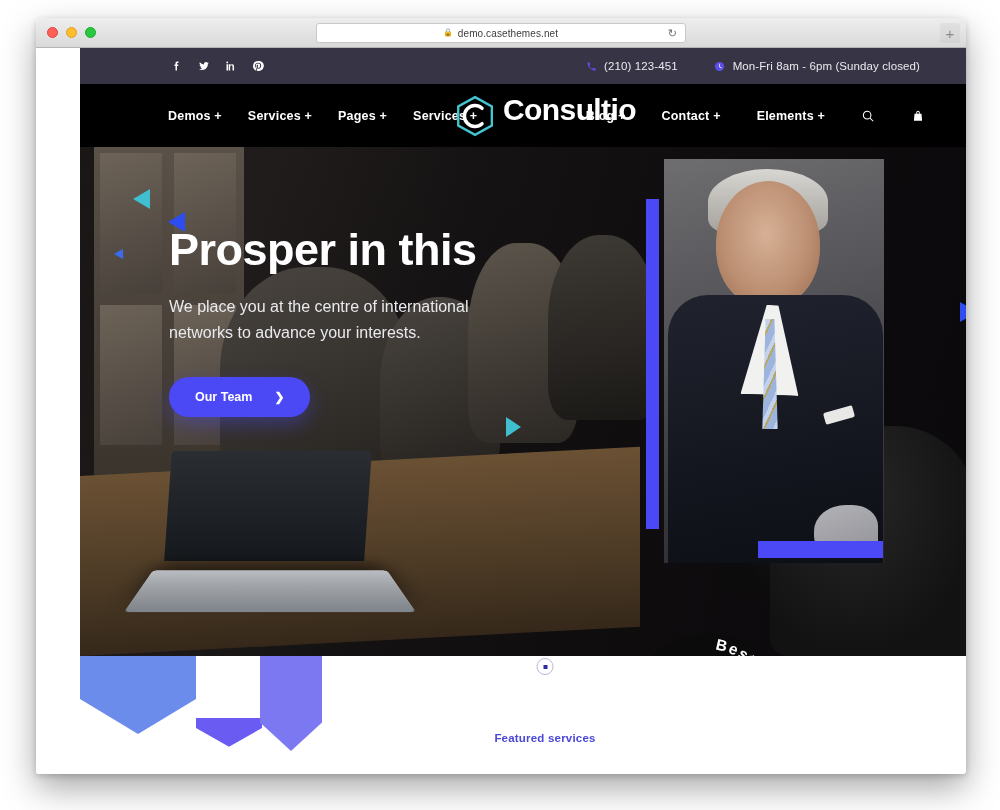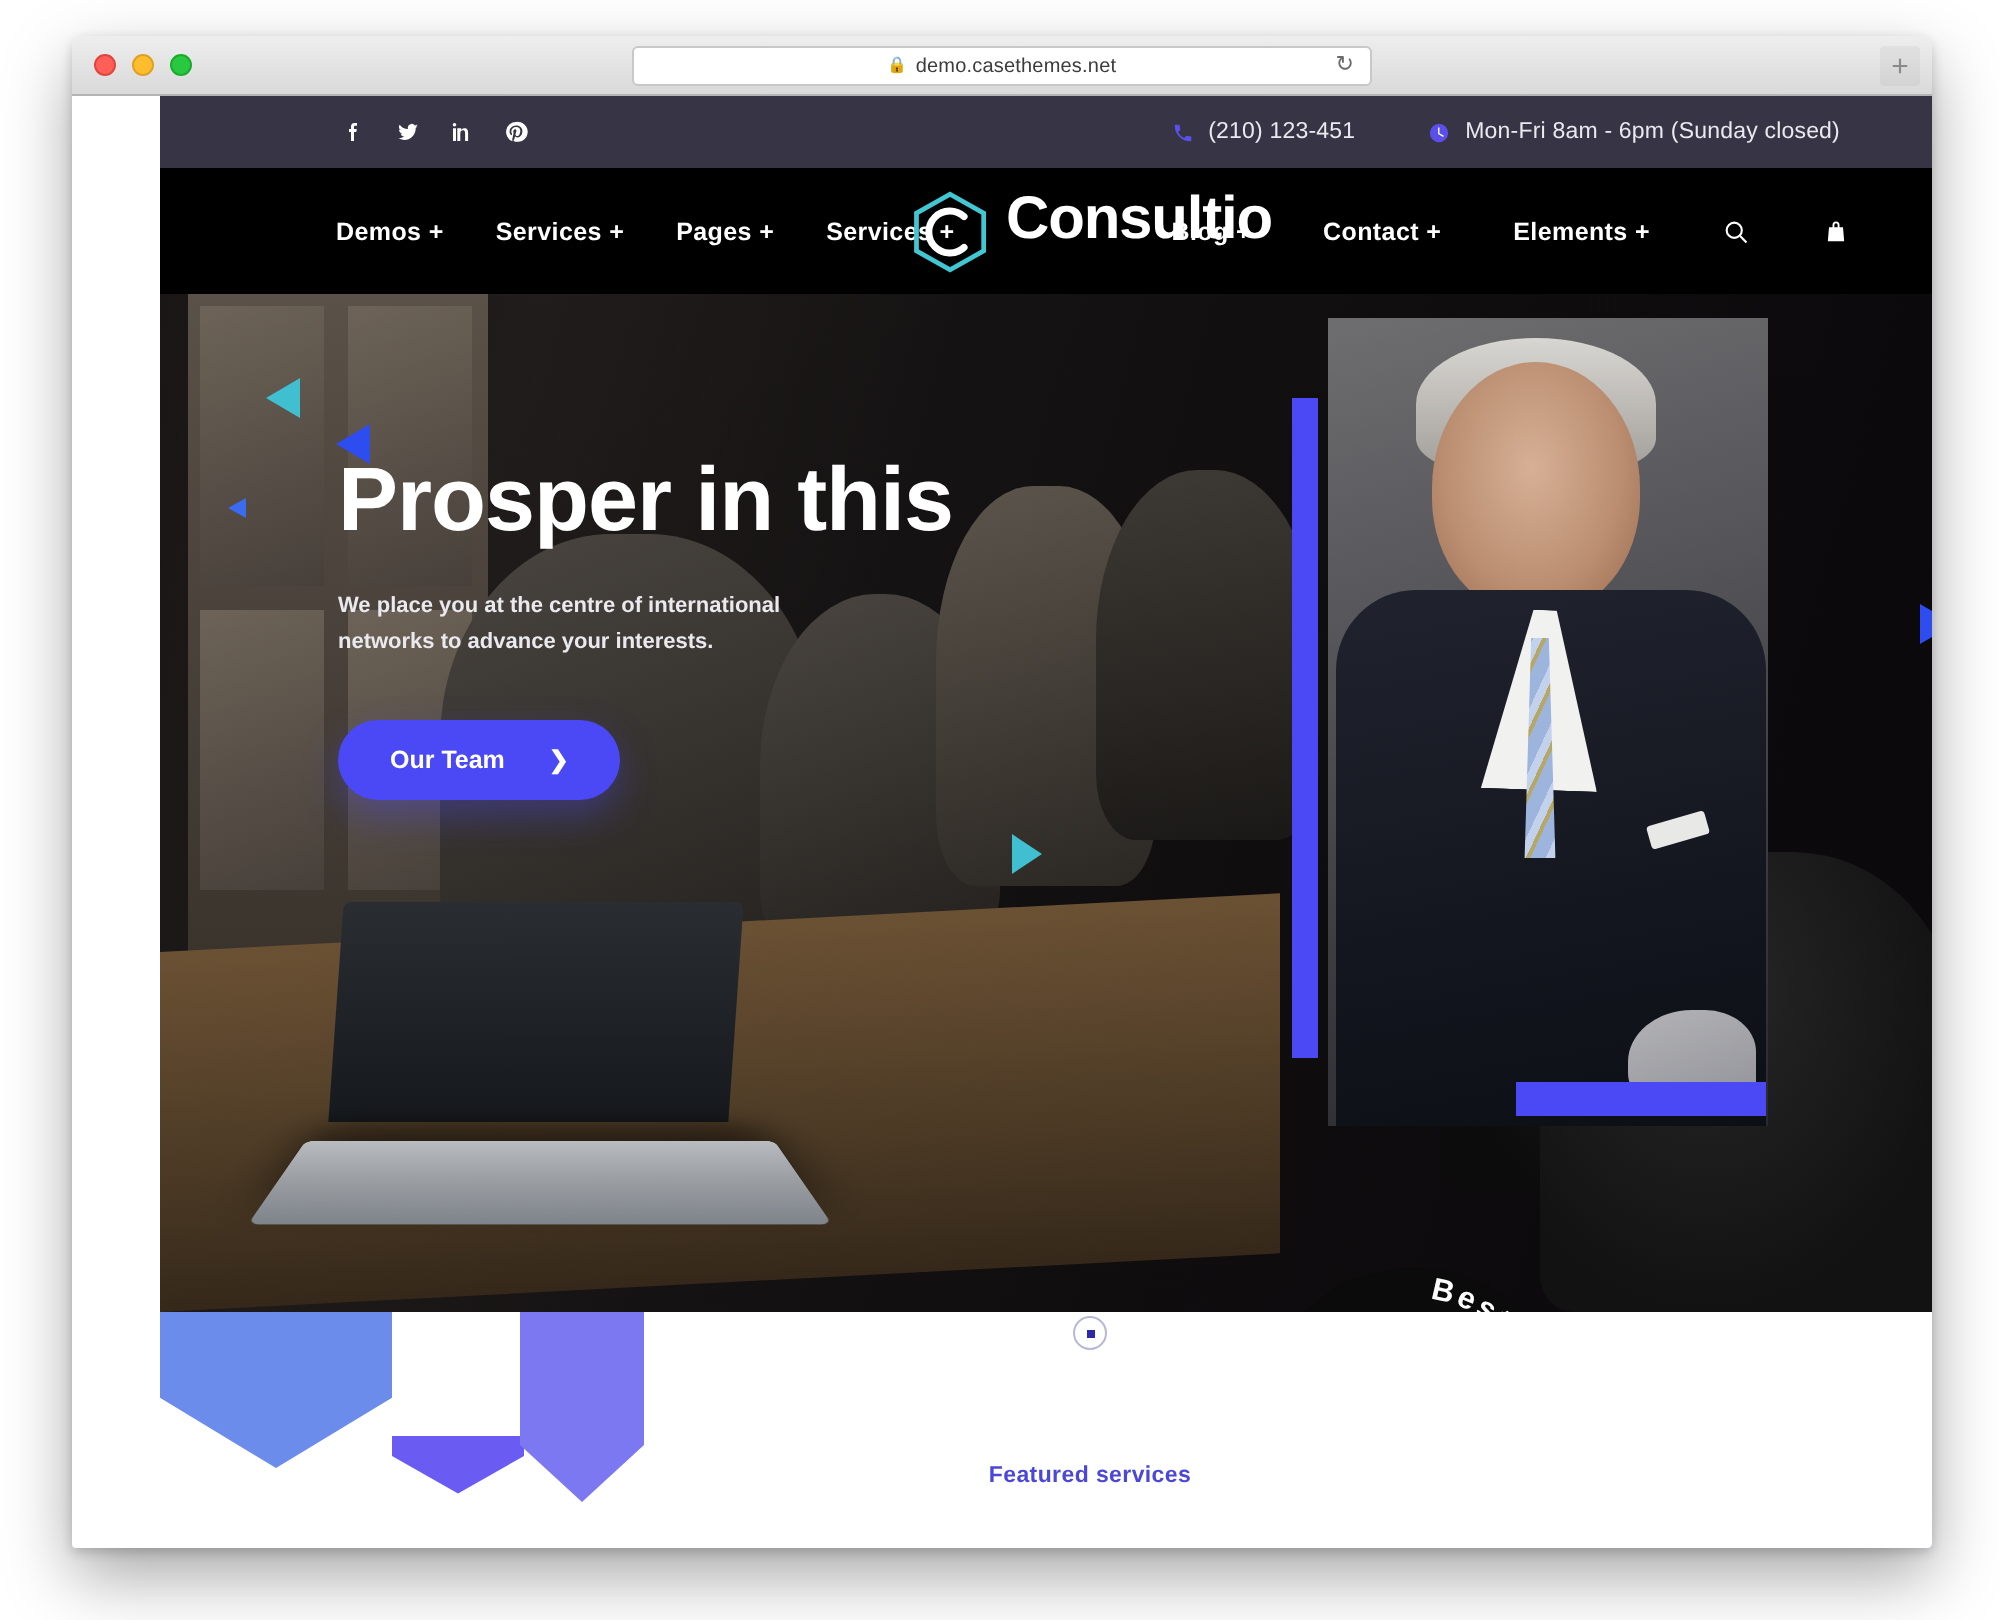--- a/index.html
+++ b/index.html
@@ -179,22 +179,22 @@
   .hero-title {
     color: #ffffff; font-size: 45px; font-weight: bold;
     line-height: 1.18; letter-spacing: -.5px;
   }
   .hero-title .line3 { position: relative; display: inline-block; }
   .hero-title .line3 .hl {
     position: absolute; left: -2px; right: 34px; bottom: 7px; height: 19px;
     background: #4b48f5; z-index: -1;
   }
   .hero-sub {
-    margin-top: 18px; color: #e9e9ee; font-size: 11px;
-    line-height: 1.65; max-width: 300px; font-weight: bold;
+    margin-top: 18px; color: #e9e9ee; font-size: 16px;
+    line-height: 1.65; max-width: 300px;
   }
   .hero-btn {
     margin-top: 30px; display: inline-flex; align-items: center; gap: 22px;
     background: #4b48f5; color: #fff;
     font-size: 12.5px; font-weight: bold;
     padding: 13px 26px; border-radius: 30px;
     box-shadow: 0 8px 18px rgba(75,72,245,.35);
     text-align: center;
   }
   .hero-btn .chev { font-size: 12px; }

